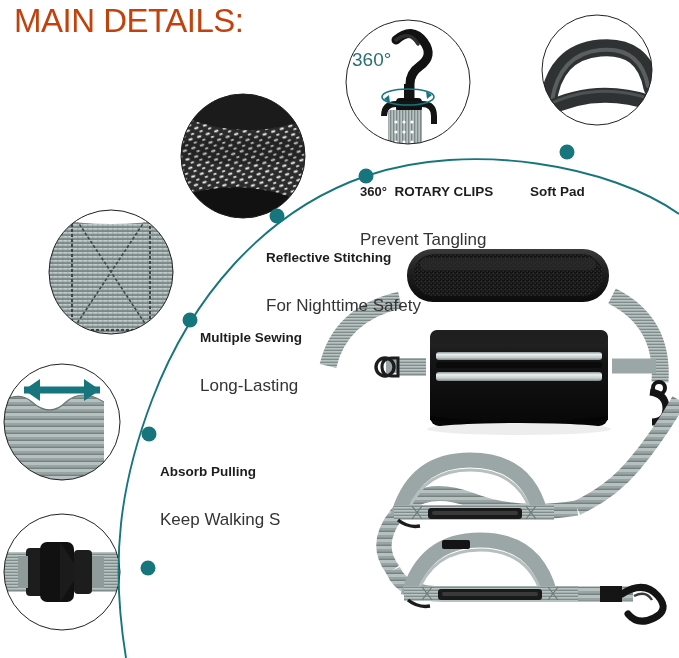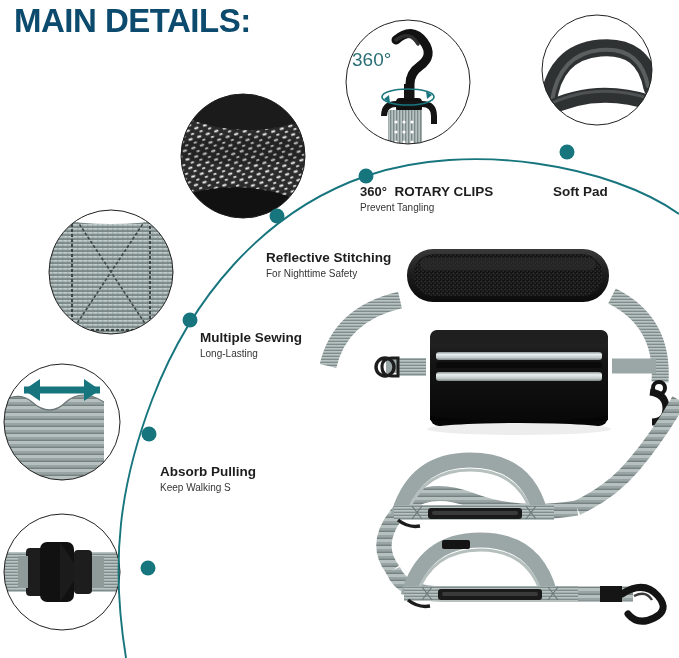--- a/index.html
+++ b/index.html
@@ -2,34 +2,34 @@
 <html><head>
 <meta charset="utf-8">
 <style>
   html,body{margin:0;padding:0;background:#ffffff;}
   body{width:679px;height:658px;position:relative;overflow:hidden;
        font-family:"Liberation Sans","DejaVu Sans",sans-serif;
        -webkit-font-smoothing:antialiased;}
   #stage{position:absolute;left:0;top:0;width:679px;height:658px;background:#fff;}
 
   
-  .title{position:absolute;left:14px;top:2px;font-size:33px;font-weight:bold;
-         letter-spacing:-0.5px;color:#0c4a6e;white-space:nowrap;}
+  .title{position:absolute;left:14px;top:2px;font-size:33px;font-weight:normal;
+         letter-spacing:-0.5px;color:#c2410c;white-space:nowrap;}
 
   
   .layer{position:absolute;left:0;top:0;width:679px;height:658px;}
 
   
   .callout{position:absolute;}
   .callout .ct{font-size:13.5px;font-weight:bold;color:#1d1d1d;line-height:16px;white-space:nowrap;margin-top:16px;}
-  .callout .cs{font-size:10px;font-weight:normal;color:#343434;line-height:16px;}
+  .callout .cs{font-size:17px;font-weight:normal;color:#343434;line-height:16px;margin-top:32px;}
   .callout .deg{font-size:13px;font-weight:bold;color:#1d1d1d;}
 
   .c-rotary{left:360px;top:168px;}
-  .c-softpad{left:553px;top:168px;width:110px;}
+  .c-softpad{left:530px;top:168px;width:110px;}
   .c-softpad .cs{white-space:normal;}
   .c-reflective{left:266px;top:234px;}
   .c-sewing{left:200px;top:314px;}
   .c-absorb{left:160px;top:448px;}
   .c-waist{left:160px;top:559px;}
 </style>
 </head>
 <body>
 
 <div id="stage">

